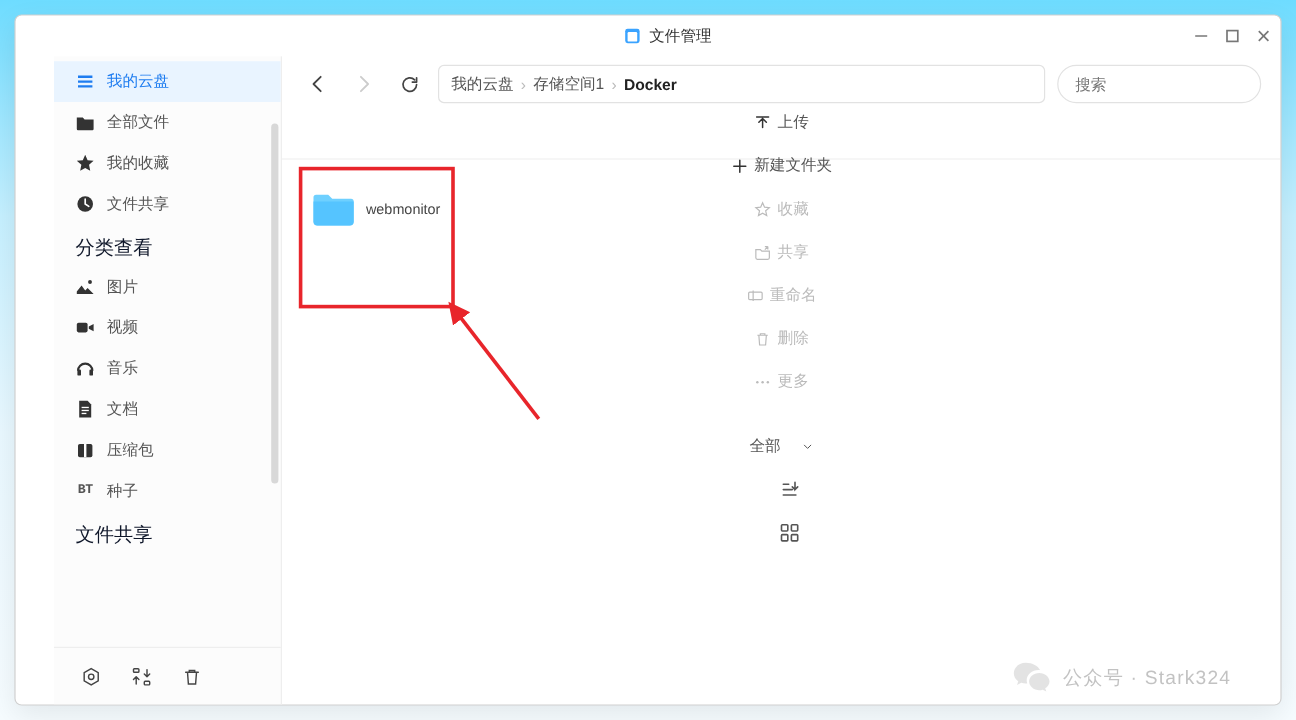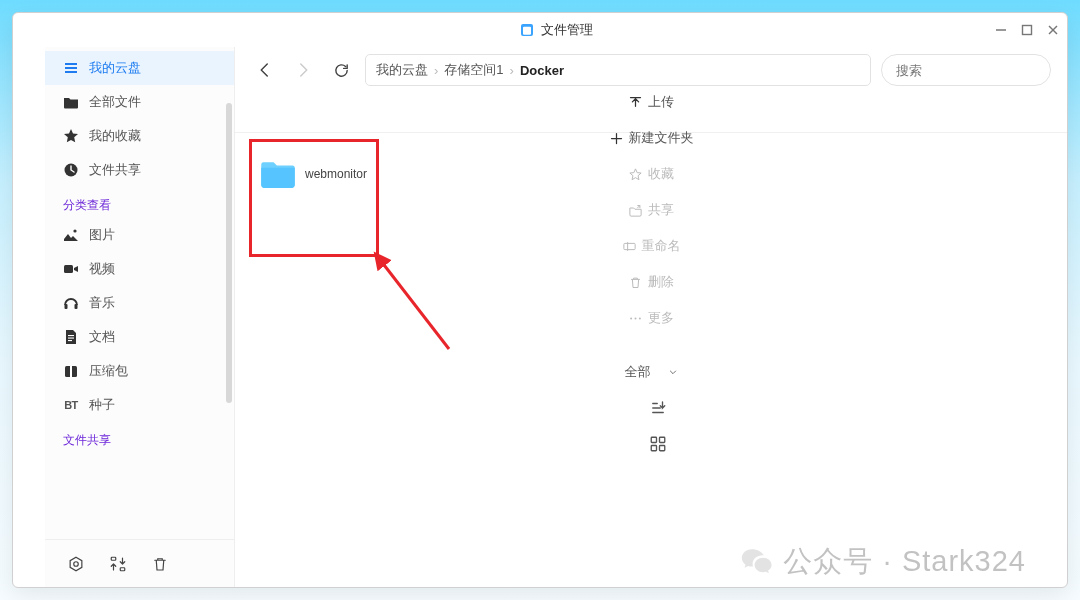--- a/index.html
+++ b/index.html
@@ -20,22 +20,22 @@
   .win-controls { position: absolute; right: 8px; top: 0; height: 100%; display: flex; align-items: center; gap: 14px; color: #888; }
   .win-controls span { cursor: pointer; display: inline-flex; }
   .body { flex: 1; display: flex; min-height: 0; }
   .sidebar { width: 190px; background: #fcfcfc; border-right: 1px solid #eee; display: flex; flex-direction: column; position: relative; }
   .side-scroll { flex: 1; overflow: hidden; padding-top: 4px; }
   .side-item {
     display: flex; align-items: center; gap: 10px;
     height: 34px; padding: 0 18px; cursor: pointer; color: #555;
   }
   .side-item.active { background: #e9f4ff; color: #1e7cf0; font-weight: 500; }
-  .side-item .ic { width: 16px; height: 16px; display: inline-flex; align-items: center; justify-content: center; }
-  .side-label { color: #6d28d9; font-size: 12px; padding: 10px 18px 4px; }
+  .side-item .ic { width: 16px; height: 16px; display: inline-flex; align-items: center; justify-content: center; font-family: Liberation Mono, monospace; }
+  .side-label { color: #0f172a; font-size: 16px; padding: 10px 18px 4px; }
   .side-footer { height: 48px; border-top: 1px solid #eee; display: flex; align-items: center; gap: 24px; padding-left: 22px; color: #555; }
   .side-footer span { cursor: pointer; display: inline-flex; }
   .vscroll { position: absolute; right: 2px; top: 56px; width: 6px; height: 300px; background: #d8d8d8; border-radius: 3px; }
   .main { flex: 1; display: flex; flex-direction: column; position: relative; }
   .topbar { height: 46px; display: flex; align-items: center; gap: 10px; padding: 0 16px; }
   .nav-btn { width: 28px; height: 28px; display: inline-flex; align-items: center; justify-content: center; color: #555; cursor: pointer; border-radius: 4px; }
   .nav-btn.disabled { color: #ccc; cursor: default; }
   .breadcrumb { flex: 1; height: 32px; border: 1px solid #e2e2e2; border-radius: 5px; display: flex; align-items: center; padding: 0 10px; gap: 6px; color: #555; }
   .breadcrumb .sep { color: #bbb; }
   .breadcrumb .cur { font-weight: 600; color: #222; }
@@ -45,21 +45,21 @@
   .toolbar .tb { display: inline-flex; align-items: center; gap: 5px; cursor: pointer; }
   .toolbar .tb.disabled { color: #bbb; cursor: default; }
   .toolbar .spacer { flex: 1; }
   .toolbar .right-tb { display: inline-flex; align-items: center; gap: 17px; cursor: pointer; }
   .content { flex: 1; position: relative; padding: 14px; }
   .folder-item { position: absolute; left: 24px; top: 14px; width: 108px; display: flex; flex-direction: row; align-items: center; gap: 8px; cursor: pointer; }
   .folder-icon { width: 68px; height: 54px; }
   .folder-name { font-size: 12px; color: #444; }
   .highlight-box { position: absolute; left: 14px; top: 6px; width: 130px; height: 118px; border: 3px solid #e8252b; pointer-events: none; }
   .arrow-svg { position: absolute; left: 136px; top: 116px; pointer-events: none; }
-  .watermark { position: absolute; right: 54px; bottom: 18px; display: flex; align-items: center; gap: 10px; color: rgba(120,120,120,0.45); font-size: 29px; letter-spacing: 1px; pointer-events: none; }
+  .watermark { position: absolute; right: 54px; bottom: 18px; display: flex; align-items: center; gap: 10px; color: rgba(120,120,120,0.45); font-size: 16px; letter-spacing: 1px; pointer-events: none; }
   .watermark .wm-ic { width: 34px; height: 34px; opacity: 0.45; }
   .bt-label { font-size: 11px; font-weight: 700; letter-spacing: -0.5px; display: inline-block; width: 16px; text-align: center; }
   svg { display: block; }
 </style>
 </head>
 <body>
 
 <div class="window">
 
   <div class="titlebar">

